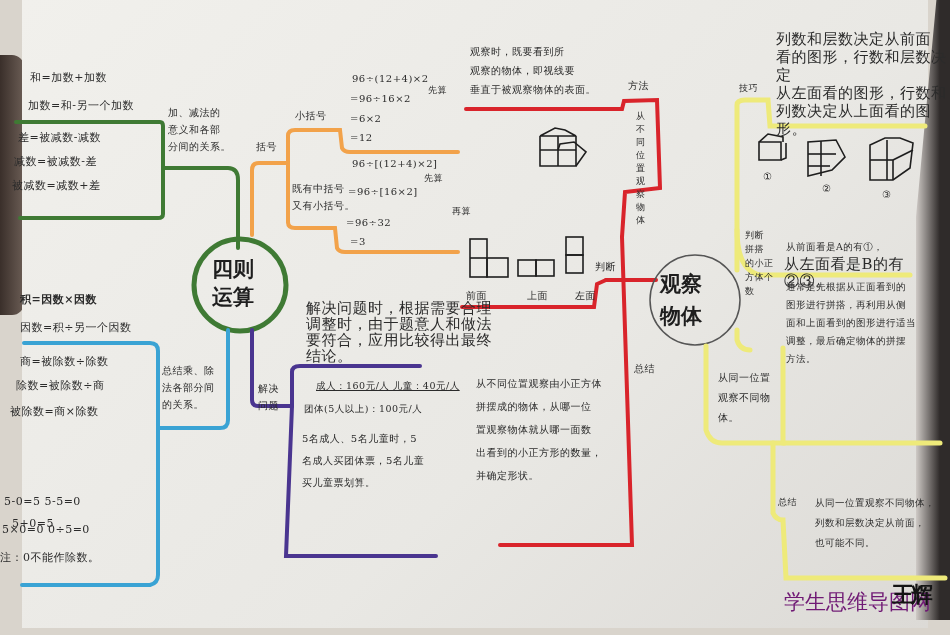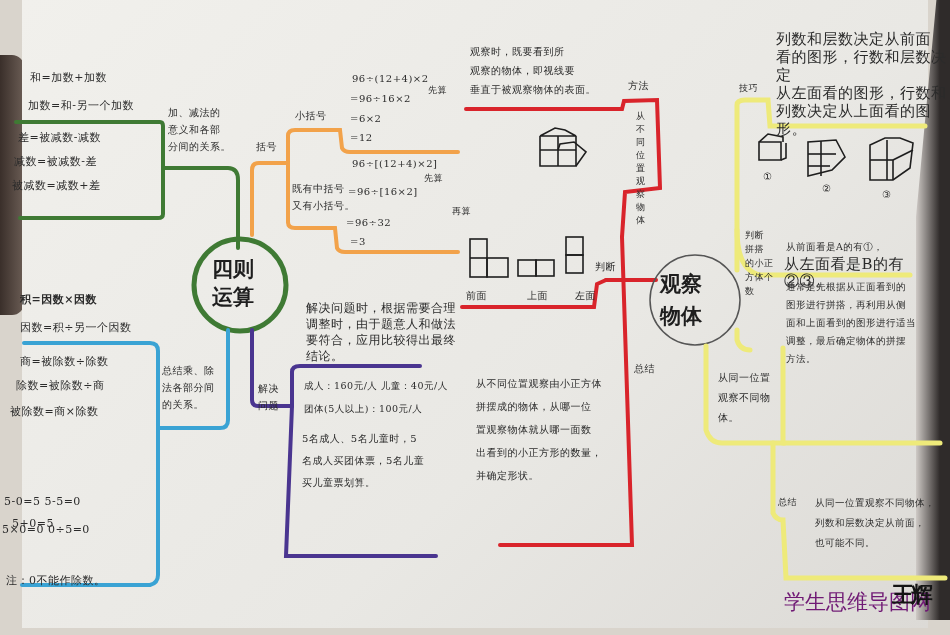--- a/index.html
+++ b/index.html
@@ -142,31 +142,31 @@
   <div class="t" style="left:10px;top:402px;">被除数=商×除数</div>
   <div class="t small" style="left:162px;top:362px;">总结乘、除
 法各部分间
 的关系。</div>
 </div>
 
 <div>
   <div class="t" style="left:12px;top:466px;margin-top:48px;">5+0=5</div>
   <div class="t" style="left:4px;top:492px;">5-0=5   5-5=0</div>
   <div class="t" style="left:2px;top:520px;">5×0=0   0÷5=0</div>
-  <div class="t" style="left:0px;top:571px;padding-left:6px;">注：0不能作除数。</div>
+  <div class="t" style="left:0px;top:548px;">注：0不能作除数。</div>
 </div>
 
 <div>
   <div class="t small" style="left:258px;top:368px;margin-top:12px;">解决
 问题</div>
-  <div class="t small" style="left:306px;top:300px;font-size:12px;line-height:16px;">解决问题时，根据需要合理
+  <div class="t small" style="left:306px;top:300px;font-size:15px;line-height:16px;">解决问题时，根据需要合理
 调整时，由于题意人和做法
 要符合，应用比较得出最终
 结论。</div>
-  <div class="t small" style="left:304px;top:377px;font-size:9.5px;">成人：160元/人   儿童：40元/人</div>
+  <div class="t small" style="left:316px;top:377px;font-size:9.5px;text-decoration:underline;">成人：160元/人   儿童：40元/人</div>
   <div class="t small" style="left:304px;top:400px;font-size:9.5px;text-align:center;">团体(5人以上)：100元/人</div>
   <div class="t small" style="left:302px;top:428px;line-height:22px;">5名成人、5名儿童时，5
 名成人买团体票，5名儿童
 买儿童票划算。</div>
 </div>
 
 <div class="center-title" style="left:660px;top:268px;font-size:21px;line-height:32px;">
   <div>观察</div>
   <div>物体</div>
 </div>

